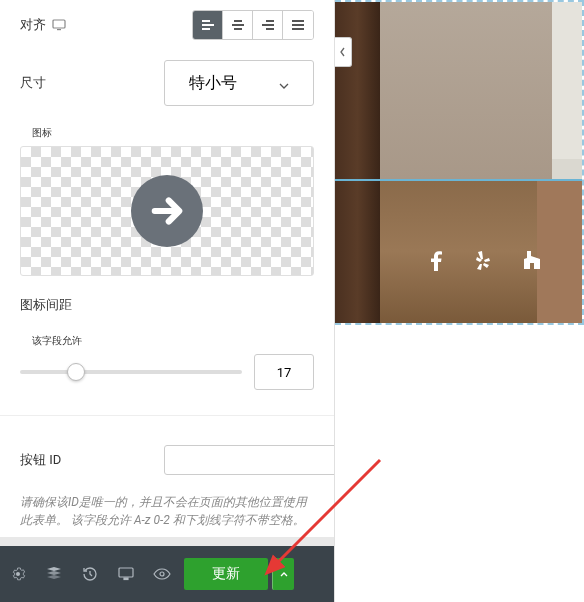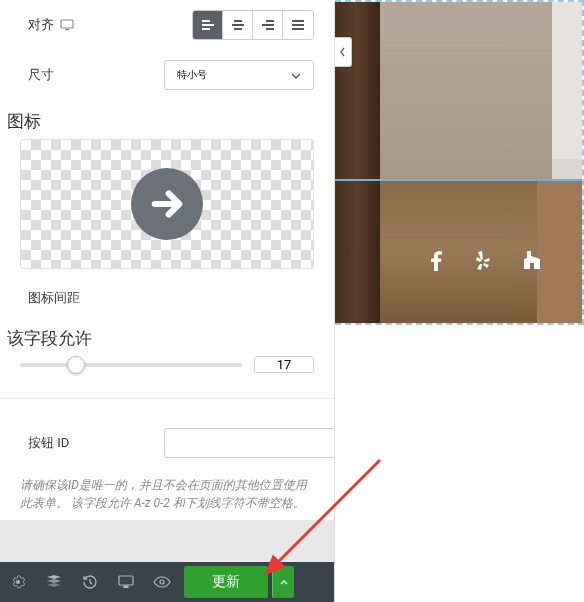--- a/index.html
+++ b/index.html
@@ -1,49 +1,49 @@
 <!DOCTYPE html>
 <html><head>
   <meta charset="utf-8">
   <style>
     * { margin: 0; padding: 0; box-sizing: border-box; font-family: -apple-system, BlinkMacSystemFont, "Segoe UI", Roboto, sans-serif; }
     body { width: 584px; height: 602px; display: flex; background: #fff; overflow: hidden; position: relative; }
     .sidebar { width: 335px; height: 100%; background: #fff; border-right: 1px solid #e0e0e0; display: flex; flex-direction: column; }
     .content { flex: 1; padding: 0; overflow-y: auto; }
-    .row { display: flex; align-items: center; padding: 10px 20px; margin-left: 8px; }
+    .row { display: flex; align-items: center; padding: 10px 20px; }
     .row-label { font-size: 13px; color: #333; flex: 1; display: flex; align-items: center; gap: 6px; }
-    .section-label { font-size: 17px; color: #333; padding: 10px 7px 6px; }
+    .section-label { font-size: 10px; color: #333; padding: 10px 32px 6px; }
     .align-group { display: flex; border: 1px solid #ccc; border-radius: 3px; overflow: hidden; }
     .align-btn { width: 30px; height: 28px; display: flex; align-items: center; justify-content: center; background: #fff; border: none; border-right: 1px solid #ccc; cursor: pointer; }
     .align-btn:last-child { border-right: none; }
     .align-btn.active { background: #5a6268; }
     .align-btn svg { width: 14px; height: 14px; }
-    .select { width: 150px; height: 30px; border: 1px solid #ccc; border-radius: 3px; padding: 0 12px; font-size: 10px; background: #fff; display: flex; align-items: center; justify-content: space-between; cursor: pointer; }
+    .select { width: 150px; height: 46px; border: 1px solid #ccc; border-radius: 3px; padding: 0 24px; font-size: 16px; background: #fff; display: flex; align-items: center; justify-content: space-between; cursor: pointer; }
     .checker { margin: 0 20px; height: 130px; background-image:
       linear-gradient(45deg, #ddd 25%, transparent 25%),
       linear-gradient(-45deg, #ddd 25%, transparent 25%),
       linear-gradient(45deg, transparent 75%, #ddd 75%),
       linear-gradient(-45deg, transparent 75%, #ddd 75%);
       background-size: 20px 20px;
       background-position: 0 0, 0 10px, 10px -10px, -10px 0;
       background-color: #fff;
       border: 1px solid #e0e0e0; border-radius: 3px;
       display: flex; align-items: center; justify-content: center; }
     .arrow-circle { width: 72px; height: 72px; border-radius: 50%; background: #6a7179; display: flex; align-items: center; justify-content: center; }
     .arrow-circle svg { width: 42px; height: 42px; fill: #fff; }
     .slider-row { display: flex; align-items: center; padding: 0 20px 15px; gap: 12px; }
     .slider-track { flex: 1; height: 4px; background: #ddd; border-radius: 2px; position: relative; }
     .slider-thumb { position: absolute; top: 50%; transform: translate(-50%, -50%); width: 18px; height: 18px; background: #fff; border: 1px solid #bbb; border-radius: 50%; box-shadow: 0 1px 3px rgba(0,0,0,0.2); }
-    .num-input { width: 60px; height: 17px; border: 1px solid #ccc; border-radius: 3px; text-align: center; font-size: 13px; }
+    .num-input { width: 60px; height: 36px; border: 1px solid #ccc; border-radius: 3px; text-align: center; font-size: 13px; }
     .divider-gap { height: 20px; border-top: 1px solid #eee; margin-top:10px; }
     .input-group { display: flex; width: 150px; }
     .text-input { flex: 1; height: 30px; border: 1px solid #ccc; border-radius: 3px 0 0 3px; padding: 0 8px; font-size: 12px; }
     .help-text { padding: 8px 20px; font-size: 12px; color: #888; font-style: italic; line-height: 1.5; }
     .bottom-gray { height: 50px; background: #e8e8e8; }
-    .footer { height: 40px; background: #3a434a; display: flex; align-items: center; padding: 0; }
+    .footer { height: 56px; background: #3a434a; display: flex; align-items: center; padding: 0; }
     .footer-icon { width: 36px; height: 40px; display: flex; align-items: center; justify-content: center; color: #b0b8bf; cursor: pointer; }
     .footer-icon.light { color: #b0b8bf; }
     .update-btn { background: #2ea12e; color: #fff; height: 32px; padding: 0 28px; border: none; font-size: 14px; font-weight: 500; cursor: pointer; margin: 0 4px; border-radius: 2px; }
     .update-dd { background: #2ea12e; color: #fff; width: 22px; height: 32px; border: none; border-left: 1px solid rgba(255,255,255,0.3); cursor: pointer; display:flex; align-items:center; justify-content:center; border-radius:2px; margin-right:6px; }
     .preview { flex: 1; position: relative; background: #fff; }
     .preview-img { position: absolute; top: 0; left: 0; right: 0; height: 325px; border: 2px dashed #98c8e0; border-left: none; overflow: hidden; }
     .wall-left { position: absolute; left: 0; top: 0; width: 45px; height: 100%; background: linear-gradient(90deg, #4a3020 0%, #5a3c28 50%, #3a2518 100%); }
     .wall-right { position: absolute; right: 0; top: 0; width: 30px; height: 55%; background: #e5e3dc; border-bottom: 20px solid #dad8d0; }
     .wall-right2 { position: absolute; right: 0; bottom: 0; width: 45px; height: 45%; background: #a0785a; }
     .floor-area { position: absolute; left: 45px; right: 30px; top: 0; height: 55%; background: linear-gradient(180deg, #b5a89a 0%, #a89888 100%); }

